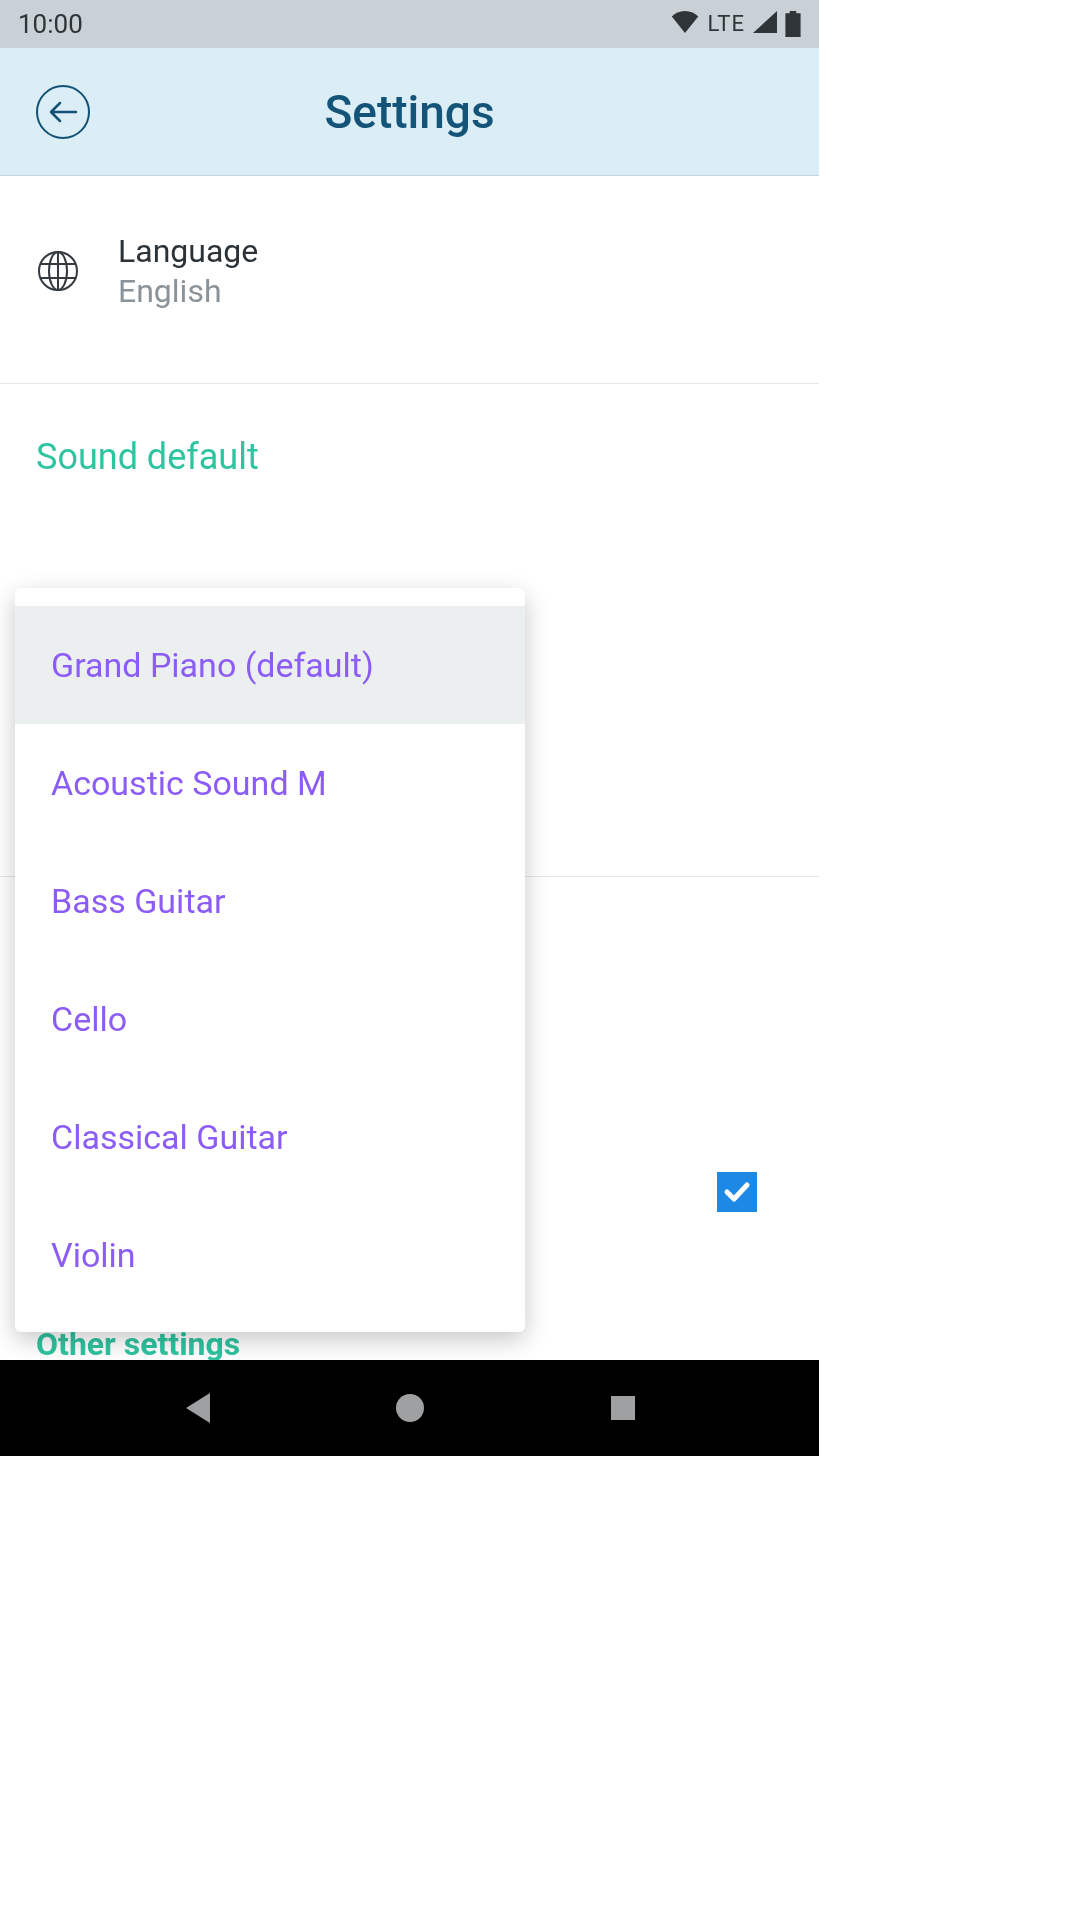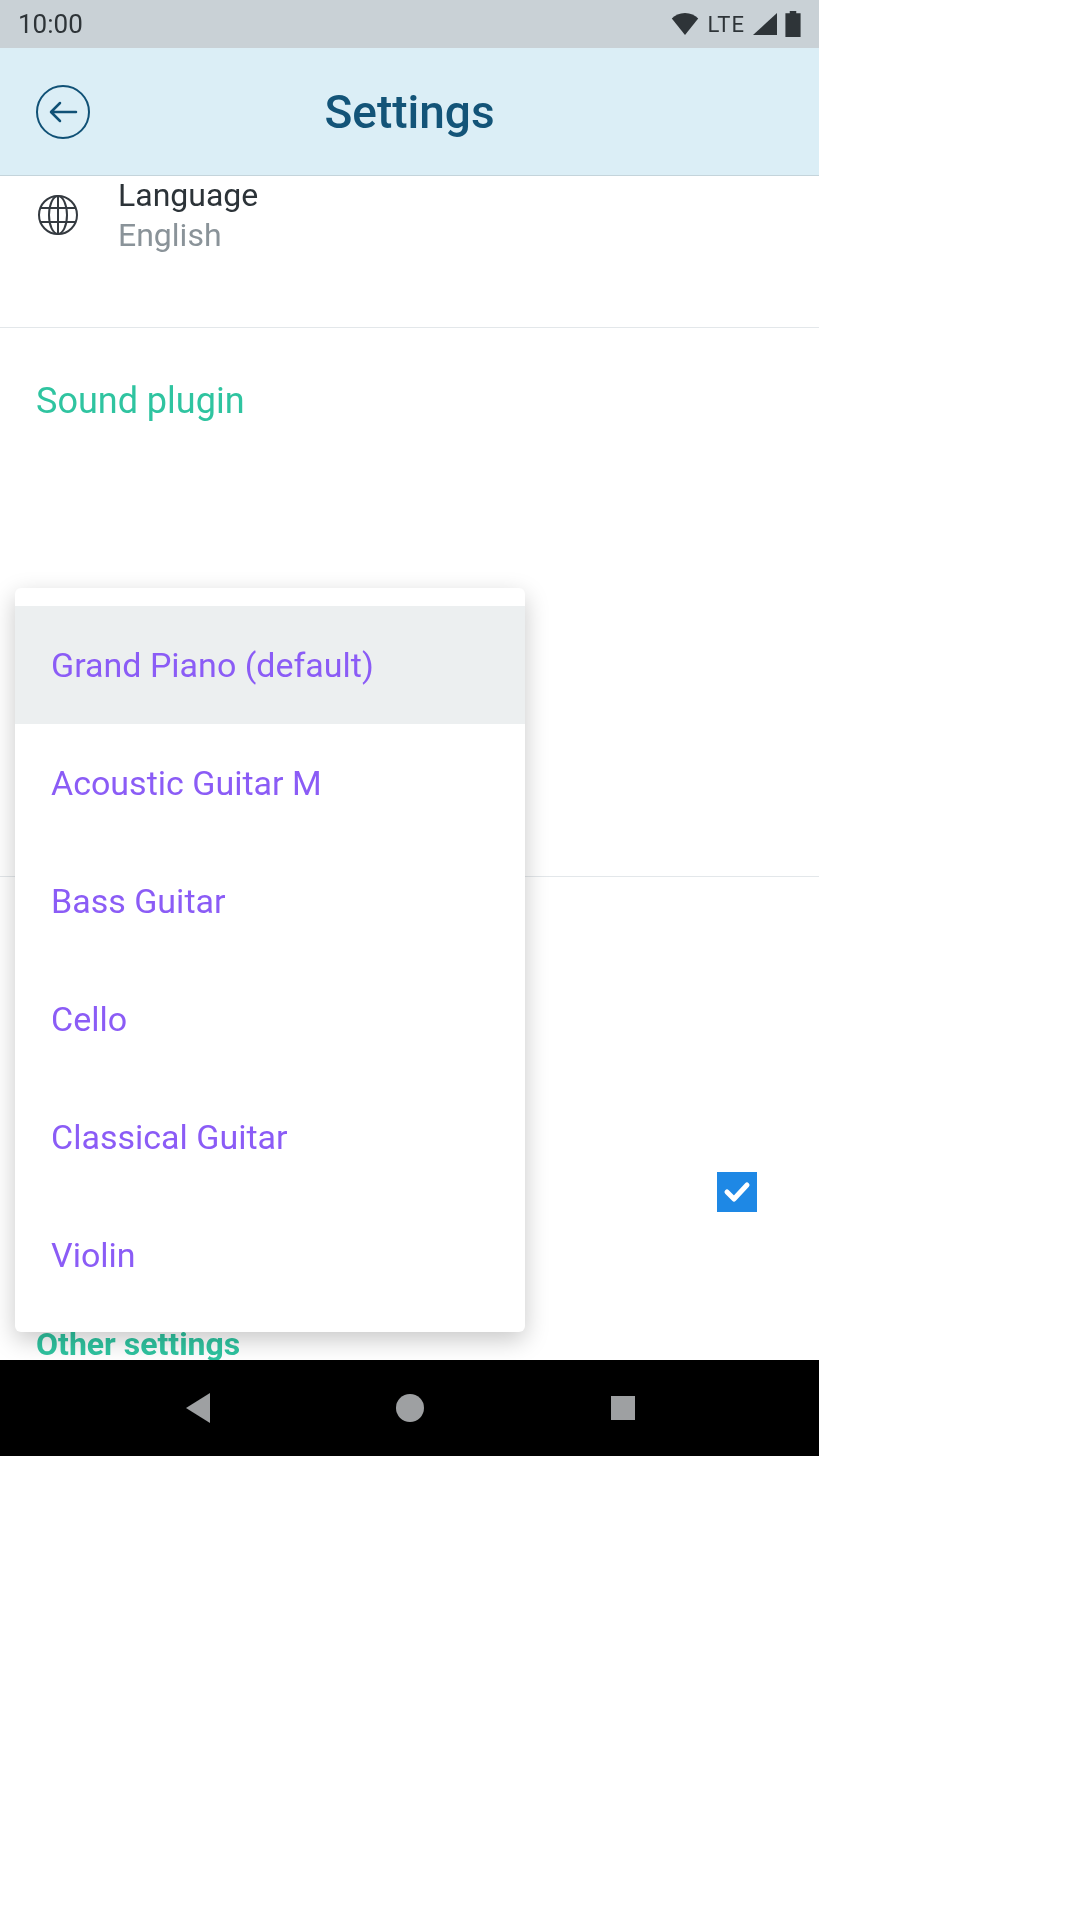--- a/index.html
+++ b/index.html
@@ -1,29 +1,29 @@
 <!DOCTYPE html>
 <html><head>
 <meta charset="utf-8">
 <style>
   * { margin: 0; padding: 0; box-sizing: border-box; }
   html, body { width: 819px; height: 1456px; font-family: -apple-system, BlinkMacSystemFont, "Segoe UI", Roboto, sans-serif; background: #fff; overflow: hidden; position: relative; }
 
   
   .status-bar { height: 48px; background: #c9d1d6; display: flex; align-items: center; justify-content: space-between; padding: 12px 18px; color: #2e3438; font-size: 26px; font-weight: 400; }
-  .status-right { display: flex; align-items: center; gap: 8px; }
+  .status-right { display: flex; align-items: flex-start; gap: 8px; }
   .status-right svg { display: block; }
 
   
   .header { height: 128px; background: #dbeef6; display: flex; align-items: center; position: relative; border-bottom: 1px solid #c4d4db; }
   .back-btn { width: 54px; height: 54px; border: 2.5px solid #105176; border-radius: 50%; display: flex; align-items: center; justify-content: center; margin-left: 36px; }
   .header-title { position: absolute; left: 50%; transform: translateX(-50%); color: #135478; font-size: 46px; font-weight: 500; }
 
   
-  .content { }
+  .content { padding-top: 56px; }
 
   .setting-row { display: flex; align-items: center; padding: 0 36px 44px 36px; }
   .setting-icon { width: 44px; height: 44px; margin-right: 38px; flex-shrink: 0; display:flex; align-items:center; justify-content:center; }
   .setting-text { display: flex; flex-direction: column; }
   .setting-label { font-size: 32px; color: #2c3338; font-weight: 400; line-height: 1.2; }
   .setting-value { font-size: 32px; color: #8a9399; font-weight: 400; line-height: 1.2; margin-top: 2px; }
 
   .divider { height: 1px; background: #e3e7ea; margin-top: 28px; }
   .divider-low { height: 1px; background: #e3e7ea; position:absolute; left:0; right:0; top:876px; z-index:0;}
 
@@ -85,37 +85,37 @@
     </div>
     <div class="setting-text">
       <span class="setting-label">Language</span>
       <span class="setting-value">English</span>
     </div>
   </div>
 
 
   <div class="divider"></div>
 
-  <div class="section-title">Sound plugin</div>
+  <div class="section-title">Sound default</div>
 
 </div>
 
 <div class="divider-low"></div>
 
 <div class="checkbox">
   <svg width="30" height="30" viewBox="0 0 30 30">
       <path fill="none" stroke="#fff" stroke-width="5" stroke-linecap="round" stroke-linejoin="round" d="M5 15 L12 22 L25 8"></path>
     </svg>
 </div>
 
 <div class="other-settings">Other settings</div>
 
 <div class="dropdown">
   <div class="dropdown-item selected">Grand Piano (default)</div>
-  <div class="dropdown-item">Acoustic Guitar M</div>
+  <div class="dropdown-item">Acoustic Sound M</div>
   <div class="dropdown-item">Bass Guitar</div>
   <div class="dropdown-item">Cello</div>
   <div class="dropdown-item">Classical Guitar</div>
   <div class="dropdown-item">Violin</div>
 </div>
 
 <div class="navbar">
   <div class="nav-btn">
     <svg width="30" height="34" viewBox="0 0 30 34">
         <path fill="#9ea0a2" d="M28 2 L28 32 L4 17 Z"></path>

